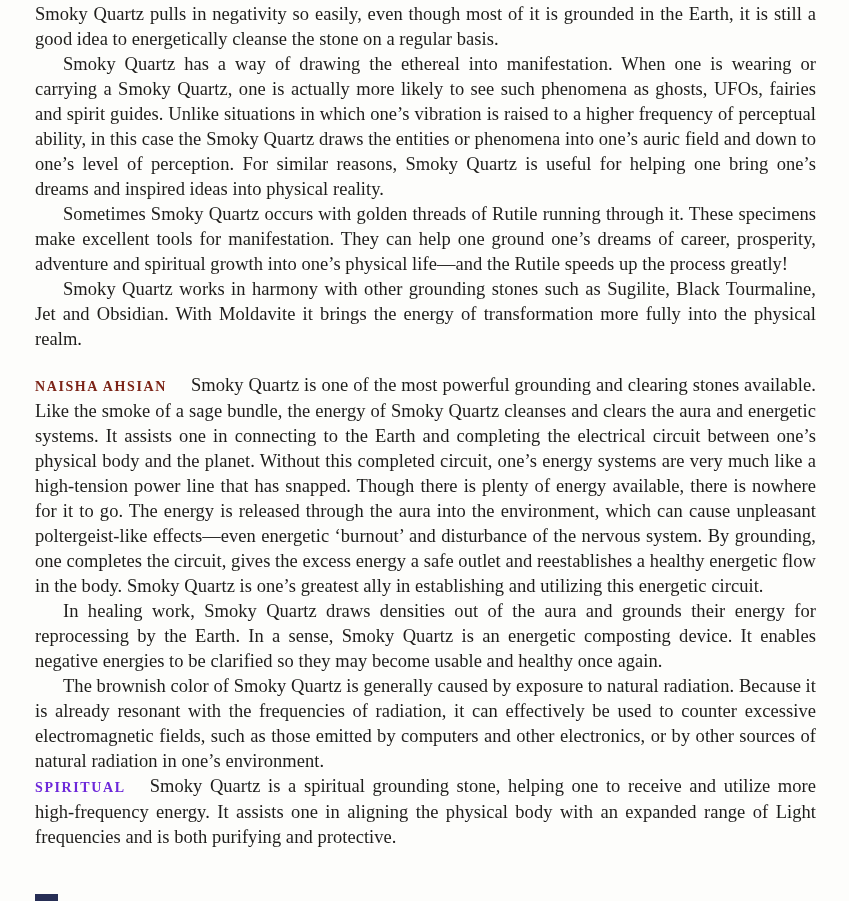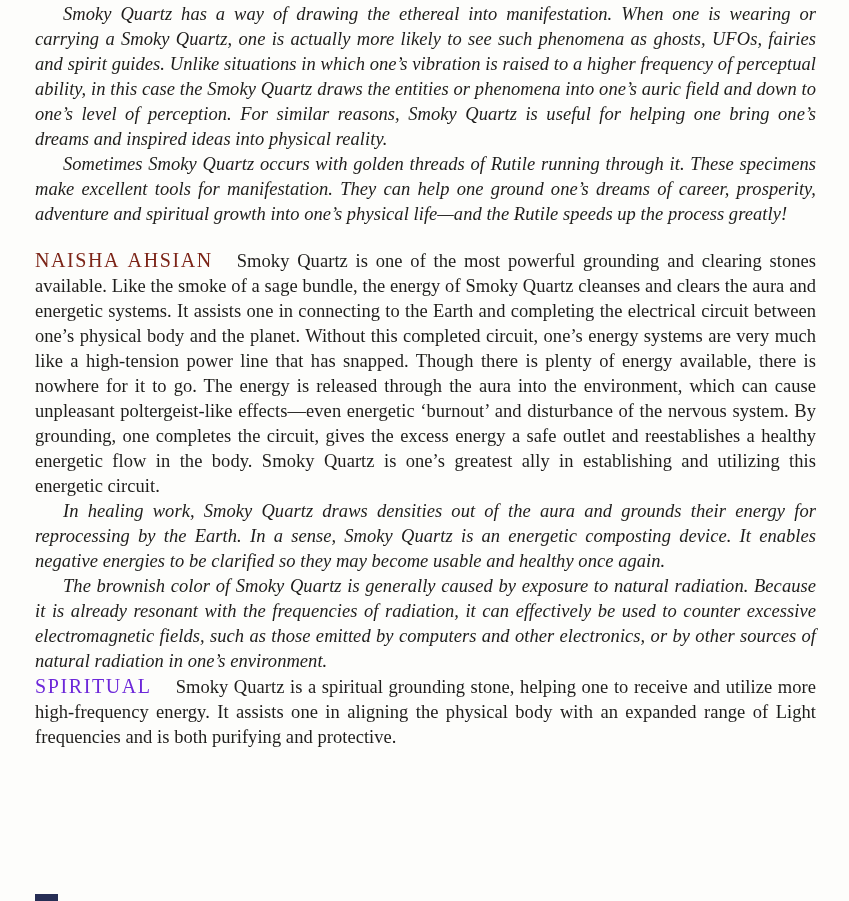--- a/index.html
+++ b/index.html
@@ -14,50 +14,52 @@
     font-family: "Liberation Serif", "DejaVu Serif", serif;
     color: #1e1d1b;
   }
   .para {
     margin: 0;
     font-size: 18.5px;
     line-height: 25px;
     text-align: justify;
     letter-spacing: 0.05px;
   }
-  .para.indent { text-indent: 28px; font-style: italic; }
+  .para.indent { text-indent: 28px; }
   .para.sec-gap-above { margin-top: 21px; }
   .sec-label {
-    font-weight: normal;
-    font-size: 20px;
+    font-weight: bold;
+    font-size: 14px;
     letter-spacing: 1.6px;
     white-space: nowrap;
   }
   .sec-label.red { color: #7c2417; }
   .sec-label.olive { color: #6d28d9; }
   .label-gap { display: inline-block; width: 24px; }
   .clipped-next-label {
     position: absolute;
     left: 35px;
     bottom: 0;
     width: 23px;
     height: 7px;
     background: #272e55;
   }
 </style>
 </head>
 <body>
 
 <div class="page">
 
+  <p class="para">Smoky Quartz pulls in negativity so easily, even though most of it is grounded in the Earth, it is still a good idea to energetically cleanse the stone on a regular basis.</p>
 
   <p class="para indent">Smoky Quartz has a way of drawing the ethereal into manifestation. When one is wearing or carrying a Smoky Quartz, one is actually more likely to see such phenomena as ghosts, UFOs, fairies and spirit guides. Unlike situations in which one’s vibration is raised to a higher frequency of perceptual ability, in this case the Smoky Quartz draws the entities or phenomena into one’s auric field and down to one’s level of perception. For similar reasons, Smoky Quartz is useful for helping one bring one’s dreams and inspired ideas into physical reality.</p>
 
   <p class="para indent">Sometimes Smoky Quartz occurs with golden threads of Rutile running through it. These specimens make excellent tools for manifestation. They can help one ground one’s dreams of career, prosperity, adventure and spiritual growth into one’s physical life—and the Rutile speeds up the process greatly!</p>
 
+  <p class="para indent">Smoky Quartz works in harmony with other grounding stones such as Sugilite, Black Tourmaline, Jet and Obsidian. With Moldavite it brings the energy of transformation more fully into the physical realm.</p>
 
   <p class="para sec-gap-above">
     <span class="sec-label red">NAISHA AHSIAN</span><span class="label-gap"></span><span>Smoky Quartz is one of the most powerful grounding and clearing stones available. Like the smoke of a sage bundle, the energy of Smoky Quartz cleanses and clears the aura and energetic systems. It assists one in connecting to the Earth and completing the electrical circuit between one’s physical body and the planet. Without this completed circuit, one’s energy systems are very much like a high-tension power line that has snapped. Though there is plenty of energy available, there is nowhere for it to go. The energy is released through the aura into the environment, which can cause unpleasant poltergeist-like effects—even energetic ‘burnout’ and disturbance of the nervous system. By grounding, one completes the circuit, gives the excess energy a safe outlet and reestablishes a healthy energetic flow in the body. Smoky Quartz is one’s greatest ally in establishing and utilizing this energetic circuit.</span>
   </p>
 
   <p class="para indent">In healing work, Smoky Quartz draws densities out of the aura and grounds their energy for reprocessing by the Earth. In a sense, Smoky Quartz is an energetic composting device. It enables negative energies to be clarified so they may become usable and healthy once again.</p>
 
   <p class="para indent">The brownish color of Smoky Quartz is generally caused by exposure to natural radiation. Because it is already resonant with the frequencies of radiation, it can effectively be used to counter excessive electromagnetic fields, such as those emitted by computers and other electronics, or by other sources of natural radiation in one’s environment.</p>
 
   <p class="para">

